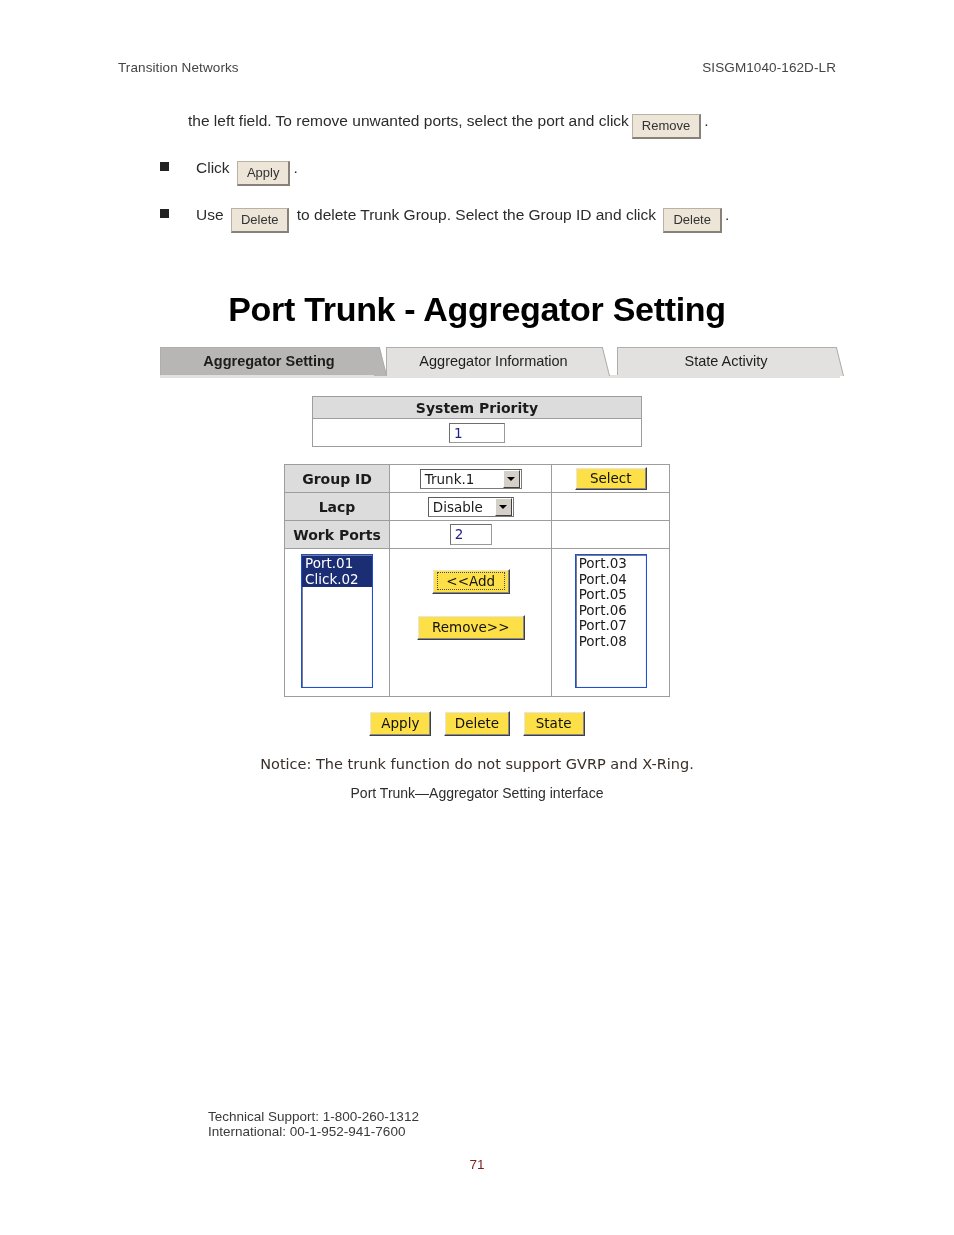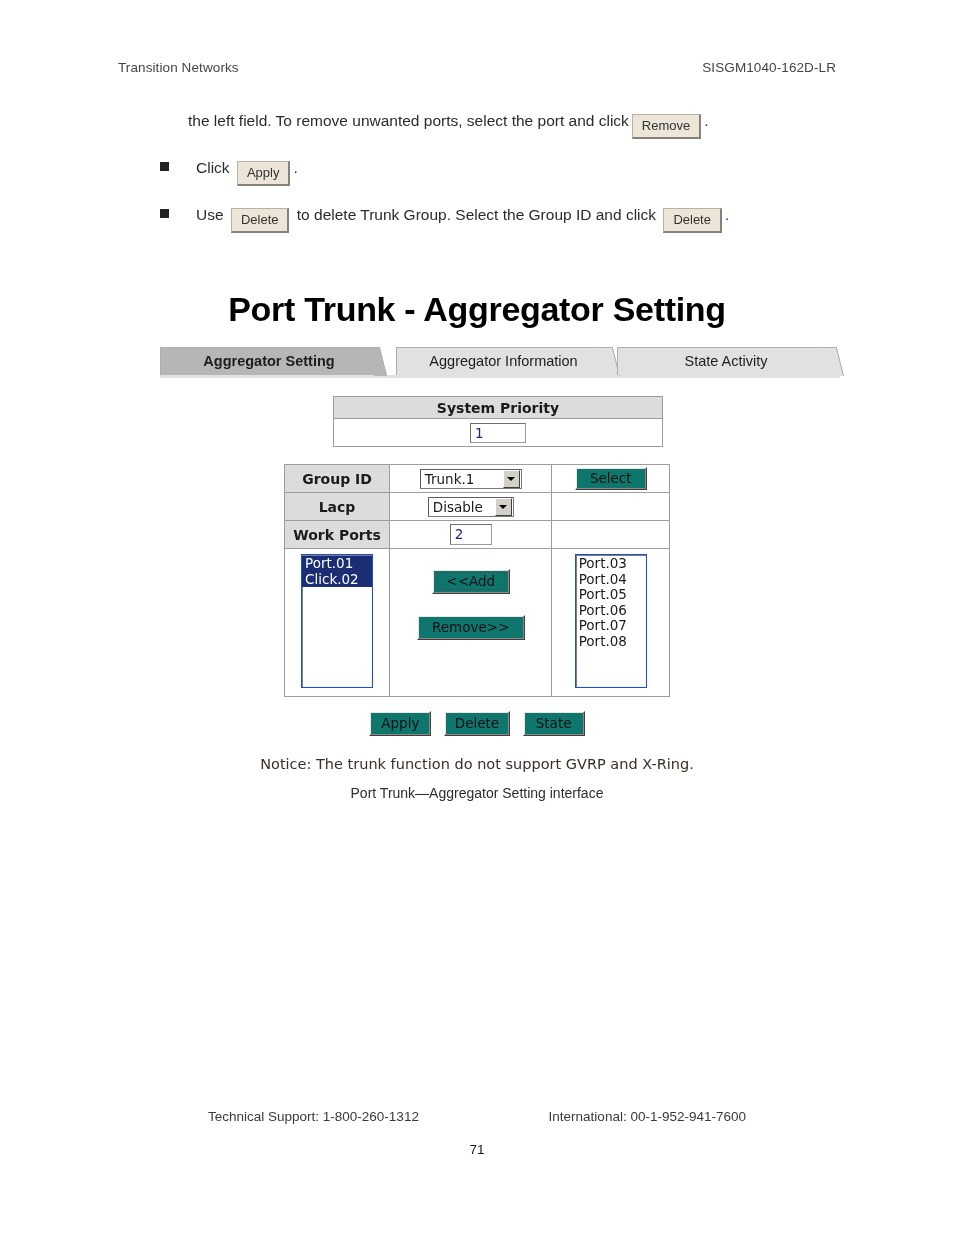--- a/index.html
+++ b/index.html
@@ -177,21 +177,21 @@
     text-align: center;
     height: 21px;
     font-family: "DejaVu Sans", sans-serif;
   }
 
   
   .sp-wrap {
     margin: 21px auto 0 auto;
     width: 330px;
   }
-  .sp-table { width: 330px; margin-left: 21px; }
+  .sp-table { width: 330px; }
   .sp-value-cell { height: 27px; text-align: center; background:#fff; }
 
   .txtbox {
     display: inline-block;
     background: #ffffff;
     border: 1px solid #9a9a9a;
     border-top-color: #6e6e6e;
     border-left-color: #6e6e6e;
     font-size: 13.5px;
     color: #20208a;
@@ -246,21 +246,21 @@
     position: absolute;
     left: 3px; top: 6px;
     border-left: 4px solid transparent;
     border-right: 4px solid transparent;
     border-top: 4px solid #000;
   }
 
   
   .btn95 {
     display: inline-block;
-    background: #0f766e;
+    background: #fde047;
     border: 1px solid;
     border-color: #ffffff #3f3f3f #3f3f3f #ffffff;
     box-shadow: inset -1px -1px 0 #898989, inset 1px 1px 0 #e9e6e0;
     font-size: 13.5px;
     color: #111;
     font-family: "DejaVu Sans", sans-serif;
     text-align: center;
     padding: 2px 10px 3px 10px;
     line-height: 16px;
     box-sizing: border-box;
@@ -341,26 +341,27 @@
     left: 118px;
     width: 718px;
     font-size: 13.5px;
     color: #3a3a3a;
   }
   .doc-footer .row1 {
     display: flex;
     justify-content: space-between;
     padding: 0 90px;
     box-sizing: border-box;
+    flex-direction: column;
   }
   .doc-footer .pagenum {
     text-align: center;
     margin-top: 18px;
     font-size: 13.5px;
-    color: #0f172a;
+    color: #7f1d1d;
   }
 </style>
 </head>
 <body>
 
 <div class="doc-header">
   <span>Transition Networks</span>
   <span>SISGM1040-162D-LR</span>
 </div>
 
@@ -390,21 +391,21 @@
 
   <div class="tabbar">
     <div class="tab-underline"></div>
 
     <div class="tab active" style="left:0px; width:218px;">
       <span class="tab-body"></span>
       <span class="tab-skew"></span>
       <span class="tab-label">Aggregator Setting</span>
     </div>
 
-    <div class="tab" style="left:236px; width:215px;">
+    <div class="tab" style="left:226px; width:215px;">
       <span class="tab-body"></span>
       <span class="tab-skew"></span>
       <span class="tab-label">Aggregator Information</span>
     </div>
 
     <div class="tab" style="left:457px; width:218px;">
       <span class="tab-body"></span>
       <span class="tab-skew"></span>
       <span class="tab-label">State Activity</span>
     </div>

